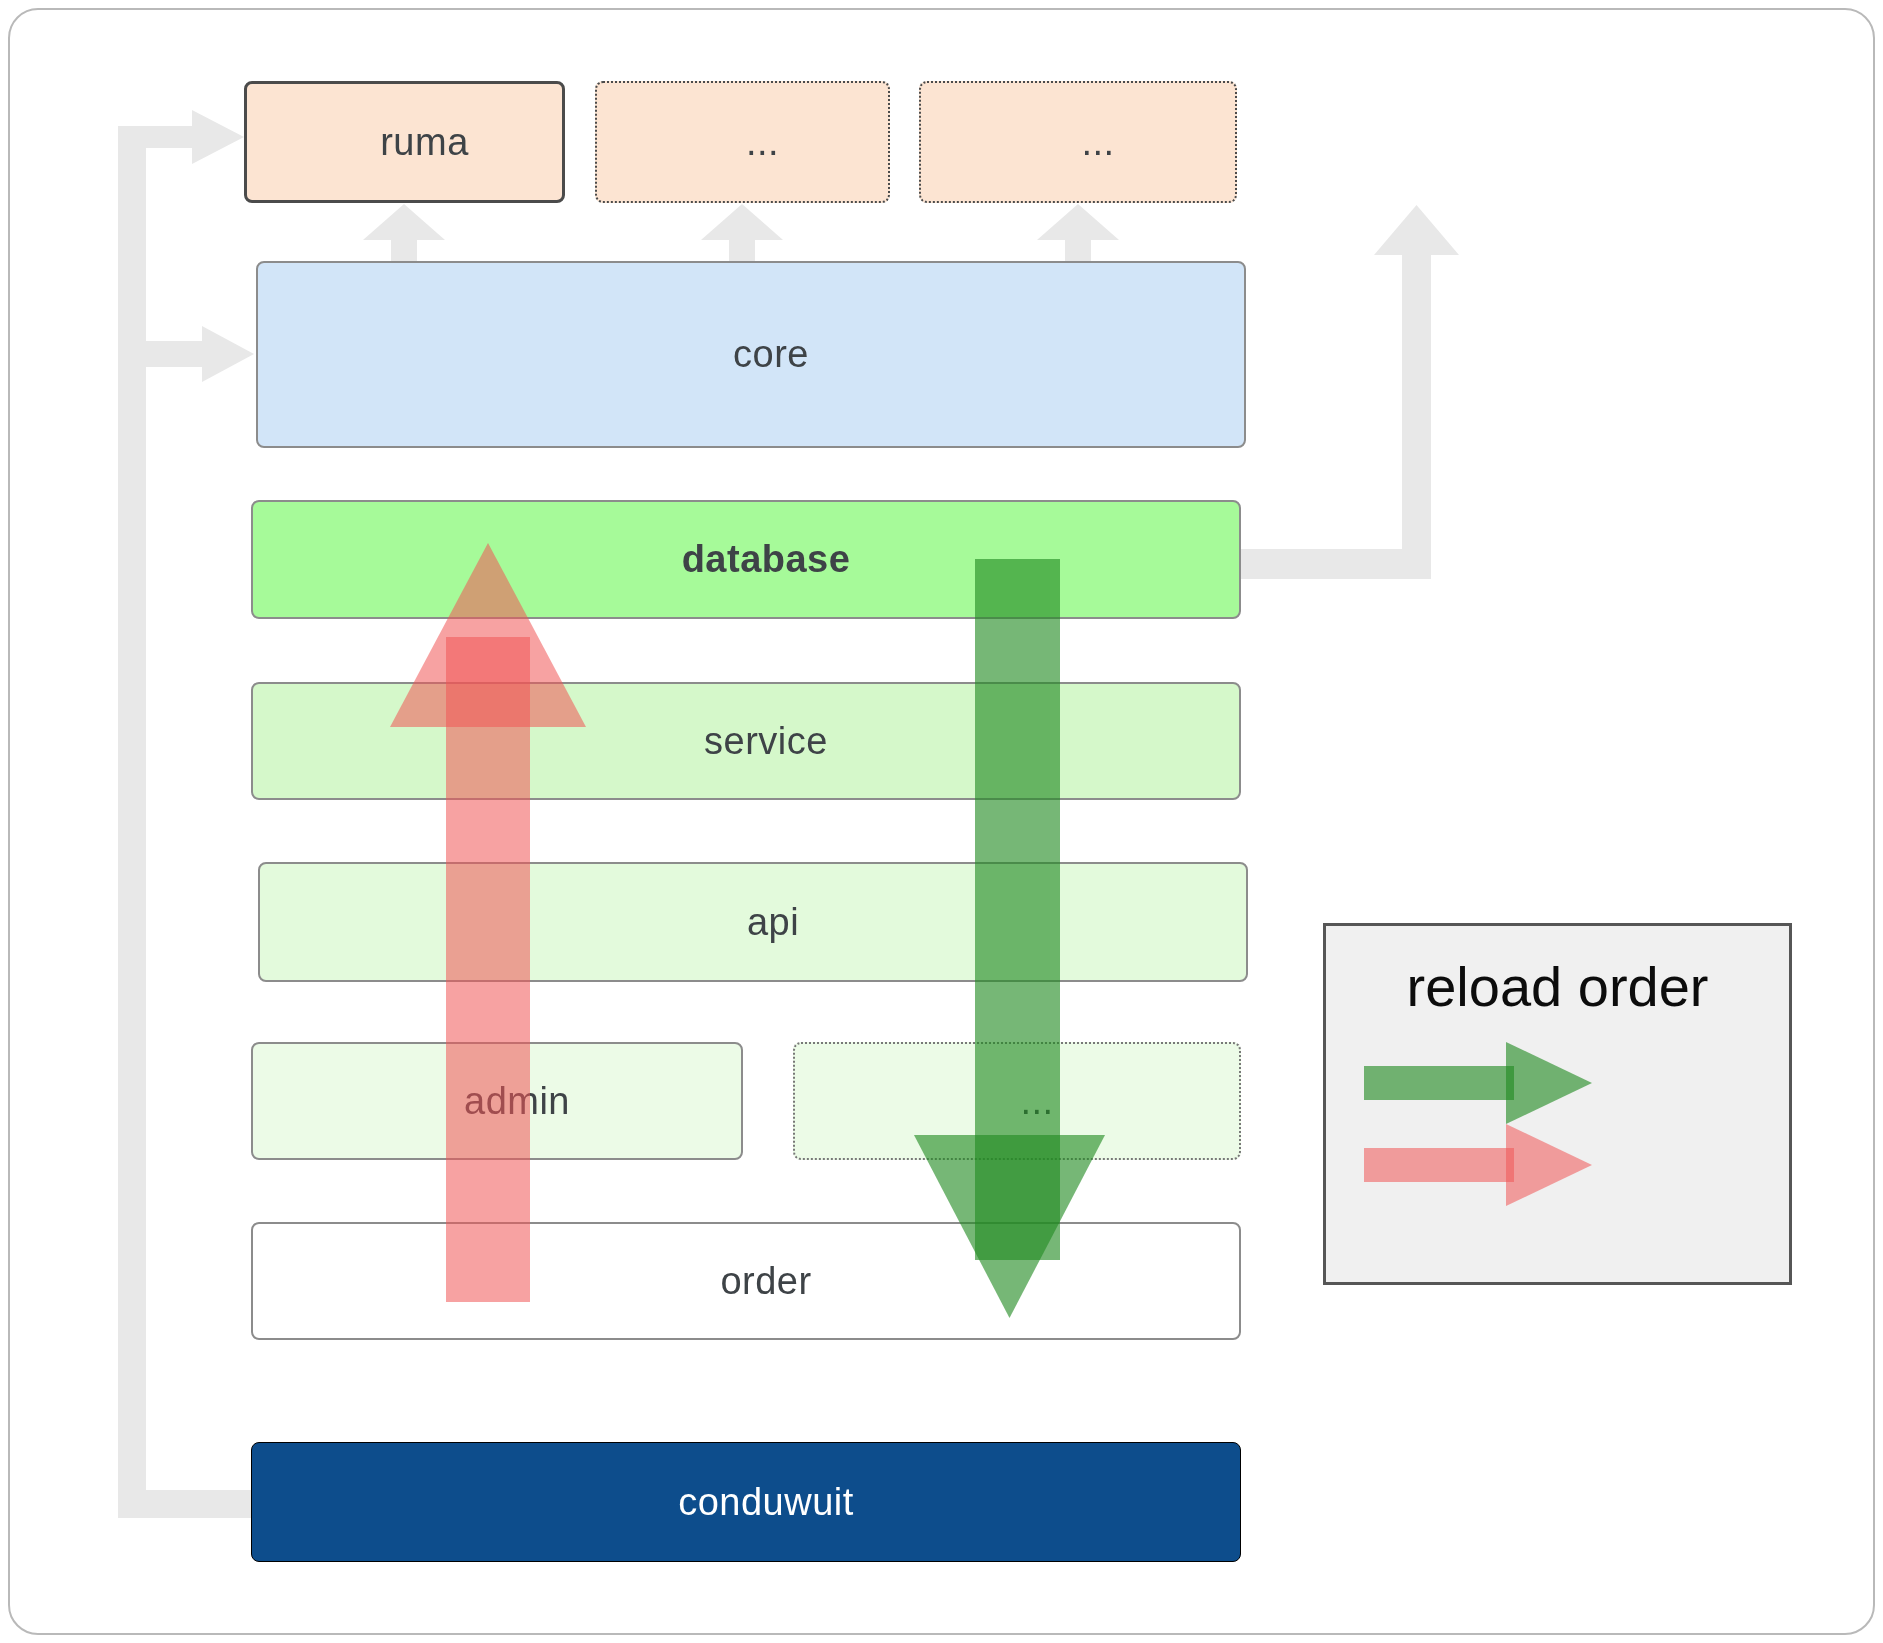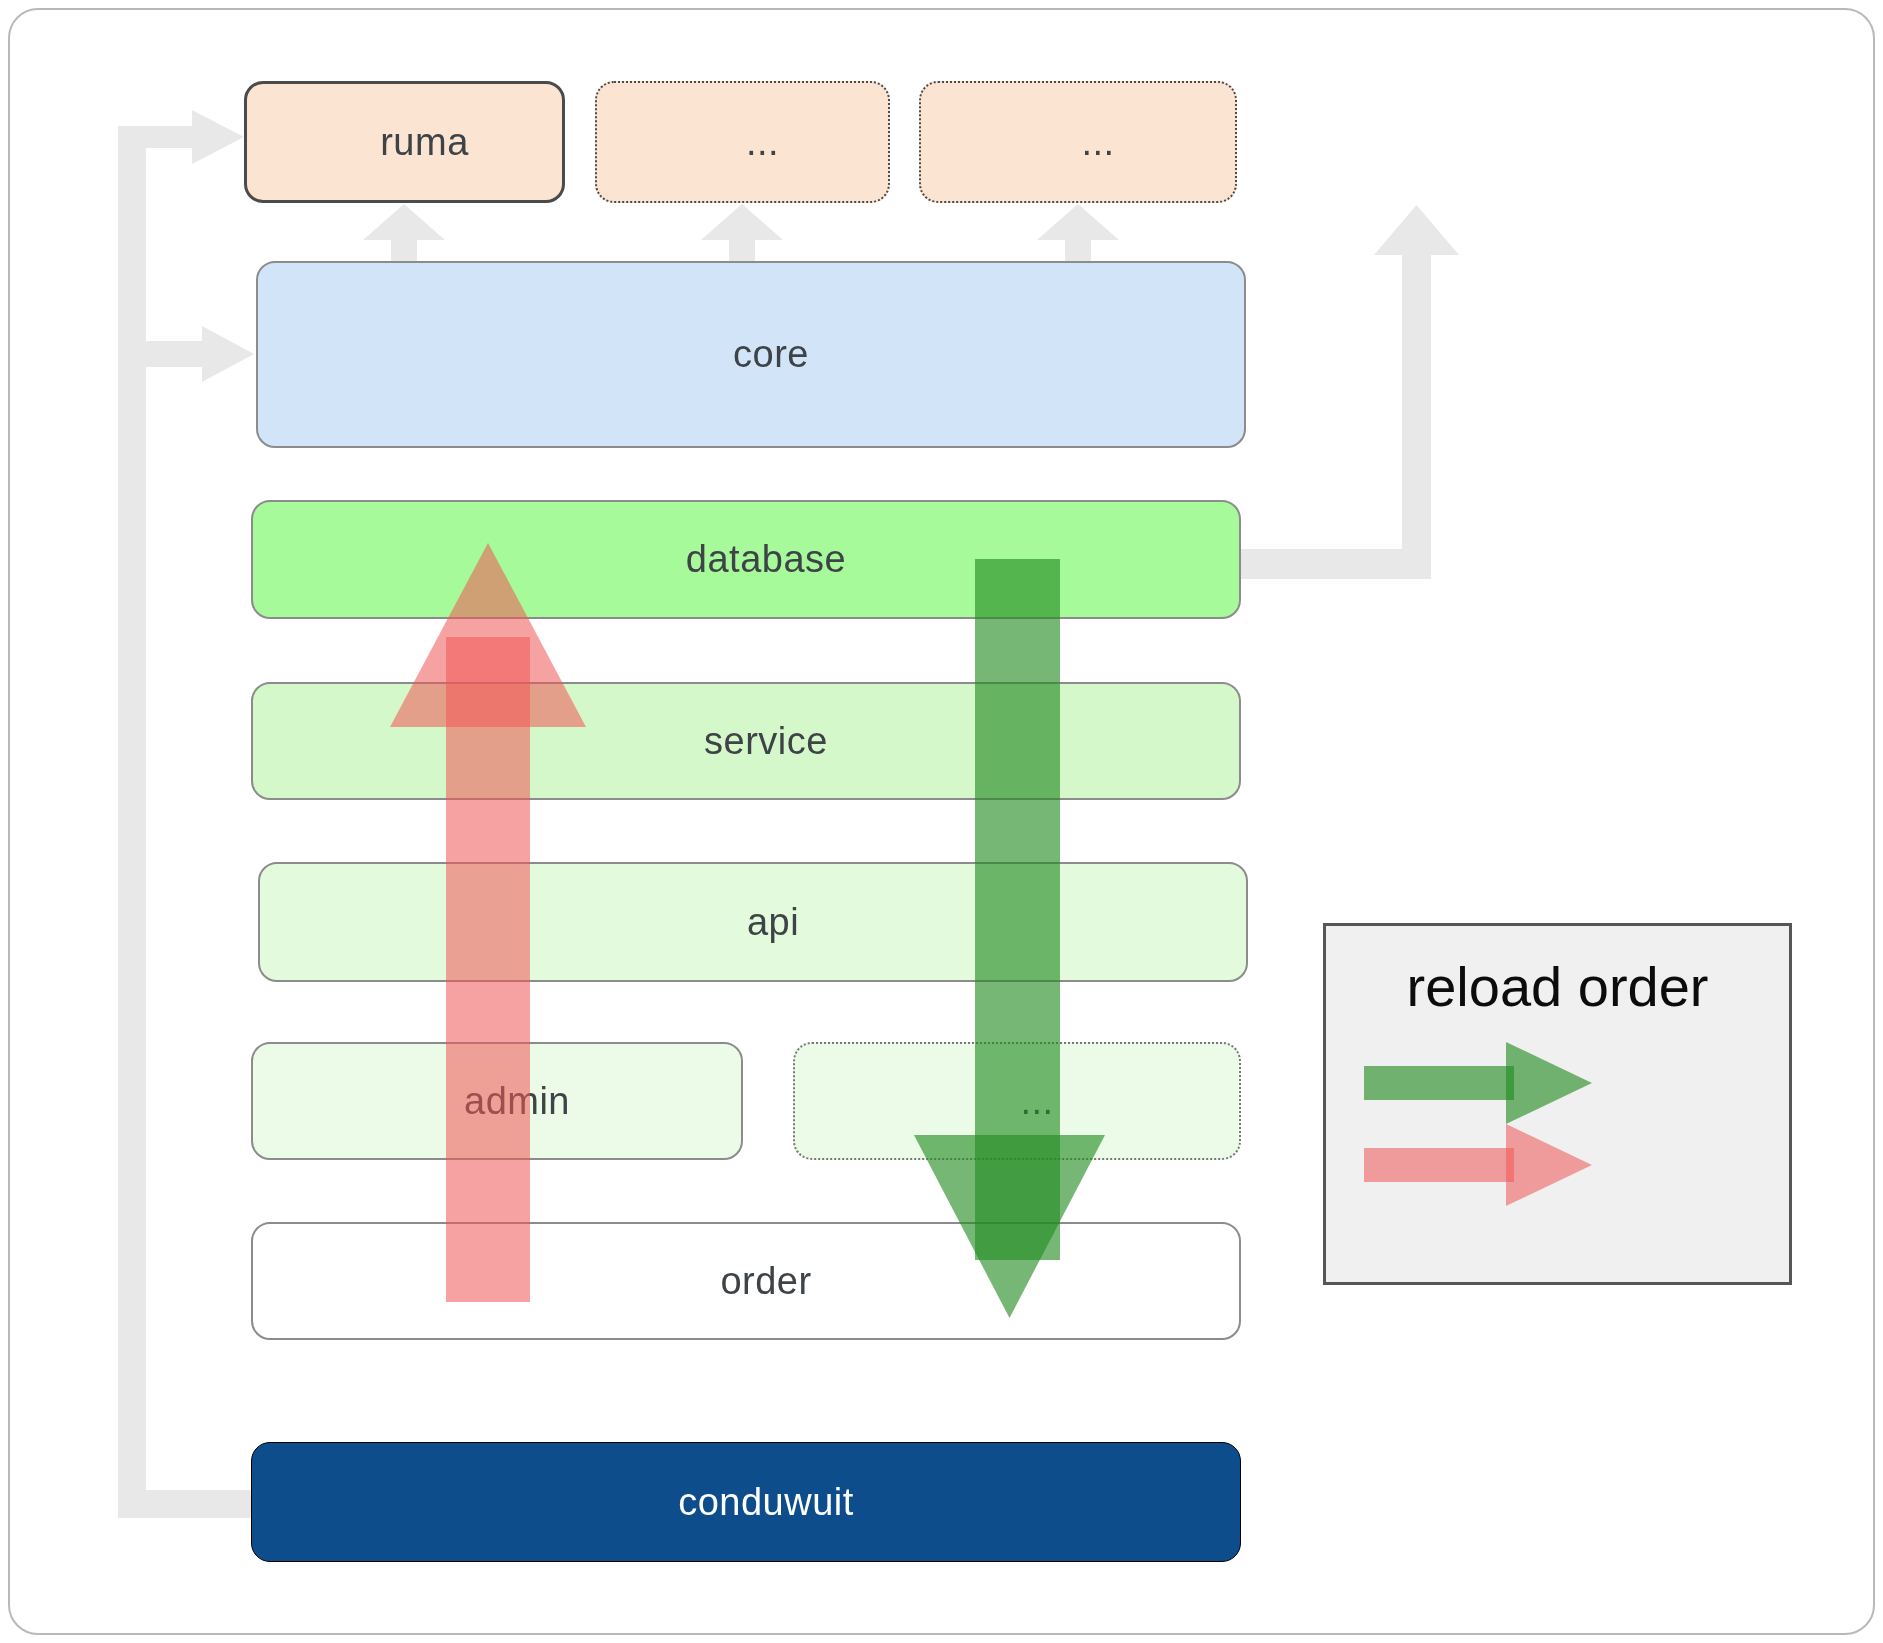--- a/index.html
+++ b/index.html
@@ -19,21 +19,21 @@
   .conn{position:absolute;background:var(--connector,#e8e8e8);z-index:0;}
   .head{position:absolute;z-index:0;}
   .head.gray{background:var(--connector,#e8e8e8);}
   .head.right{clip-path:polygon(0 0,100% 50%,0 100%);}
   .head.up{clip-path:polygon(50% 0,100% 100%,0 100%);}
   .head.down{clip-path:polygon(0 0,100% 0,50% 100%);}
   
   .box{
     position:absolute;box-sizing:border-box;z-index:1;
     display:flex;align-items:center;justify-content:center;
-    border-radius:19px;
+    border-radius:8px;
     font-size:38px;color:var(--label,#3e4347);
     letter-spacing:.5px;
     padding-left:40px;
   }
   .peach{background:var(--peach,#fce4d2);border:3px solid var(--border-dark,#4b4b4b);}
   .peach.dotted{border:2px dotted var(--border-dark,#4b4b4b);}
   .row{border:2px solid var(--border-gray,#8c8c8c);}
   .core{background:var(--blue,#d2e5f8);}
   .database{background:var(--green-bright,#a6fa99);}
   .service{background:var(--green-mid,#d5f8ca);}
@@ -94,21 +94,21 @@
   <div class="box peach dotted" style="left:595px;top:81px;width:295px;height:122px;">
     <span>...</span>
   </div>
   <div class="box peach dotted" style="left:919px;top:81px;width:318px;height:122px;">
     <span>...</span>
   </div>
 
   <div class="box row core" style="left:256px;top:261px;width:990px;height:187px;">
     <span>core</span>
   </div>
-  <div class="box row database" style="left:251px;top:500px;width:990px;height:119px;">
+  <div class="box row database" style="left:251px;top:500px;width:990px;height:119px;font-weight:bold;">
     <span>database</span>
   </div>
   <div class="box row service" style="left:251px;top:682px;width:990px;height:118px;">
     <span>service</span>
   </div>
   <div class="box row api" style="left:251px;top:862px;width:990px;height:120px;margin-left:7px;">
     <span>api</span>
   </div>
   <div class="box row adminbox" style="left:251px;top:1042px;width:492px;height:118px;">
     <span>admin</span>

